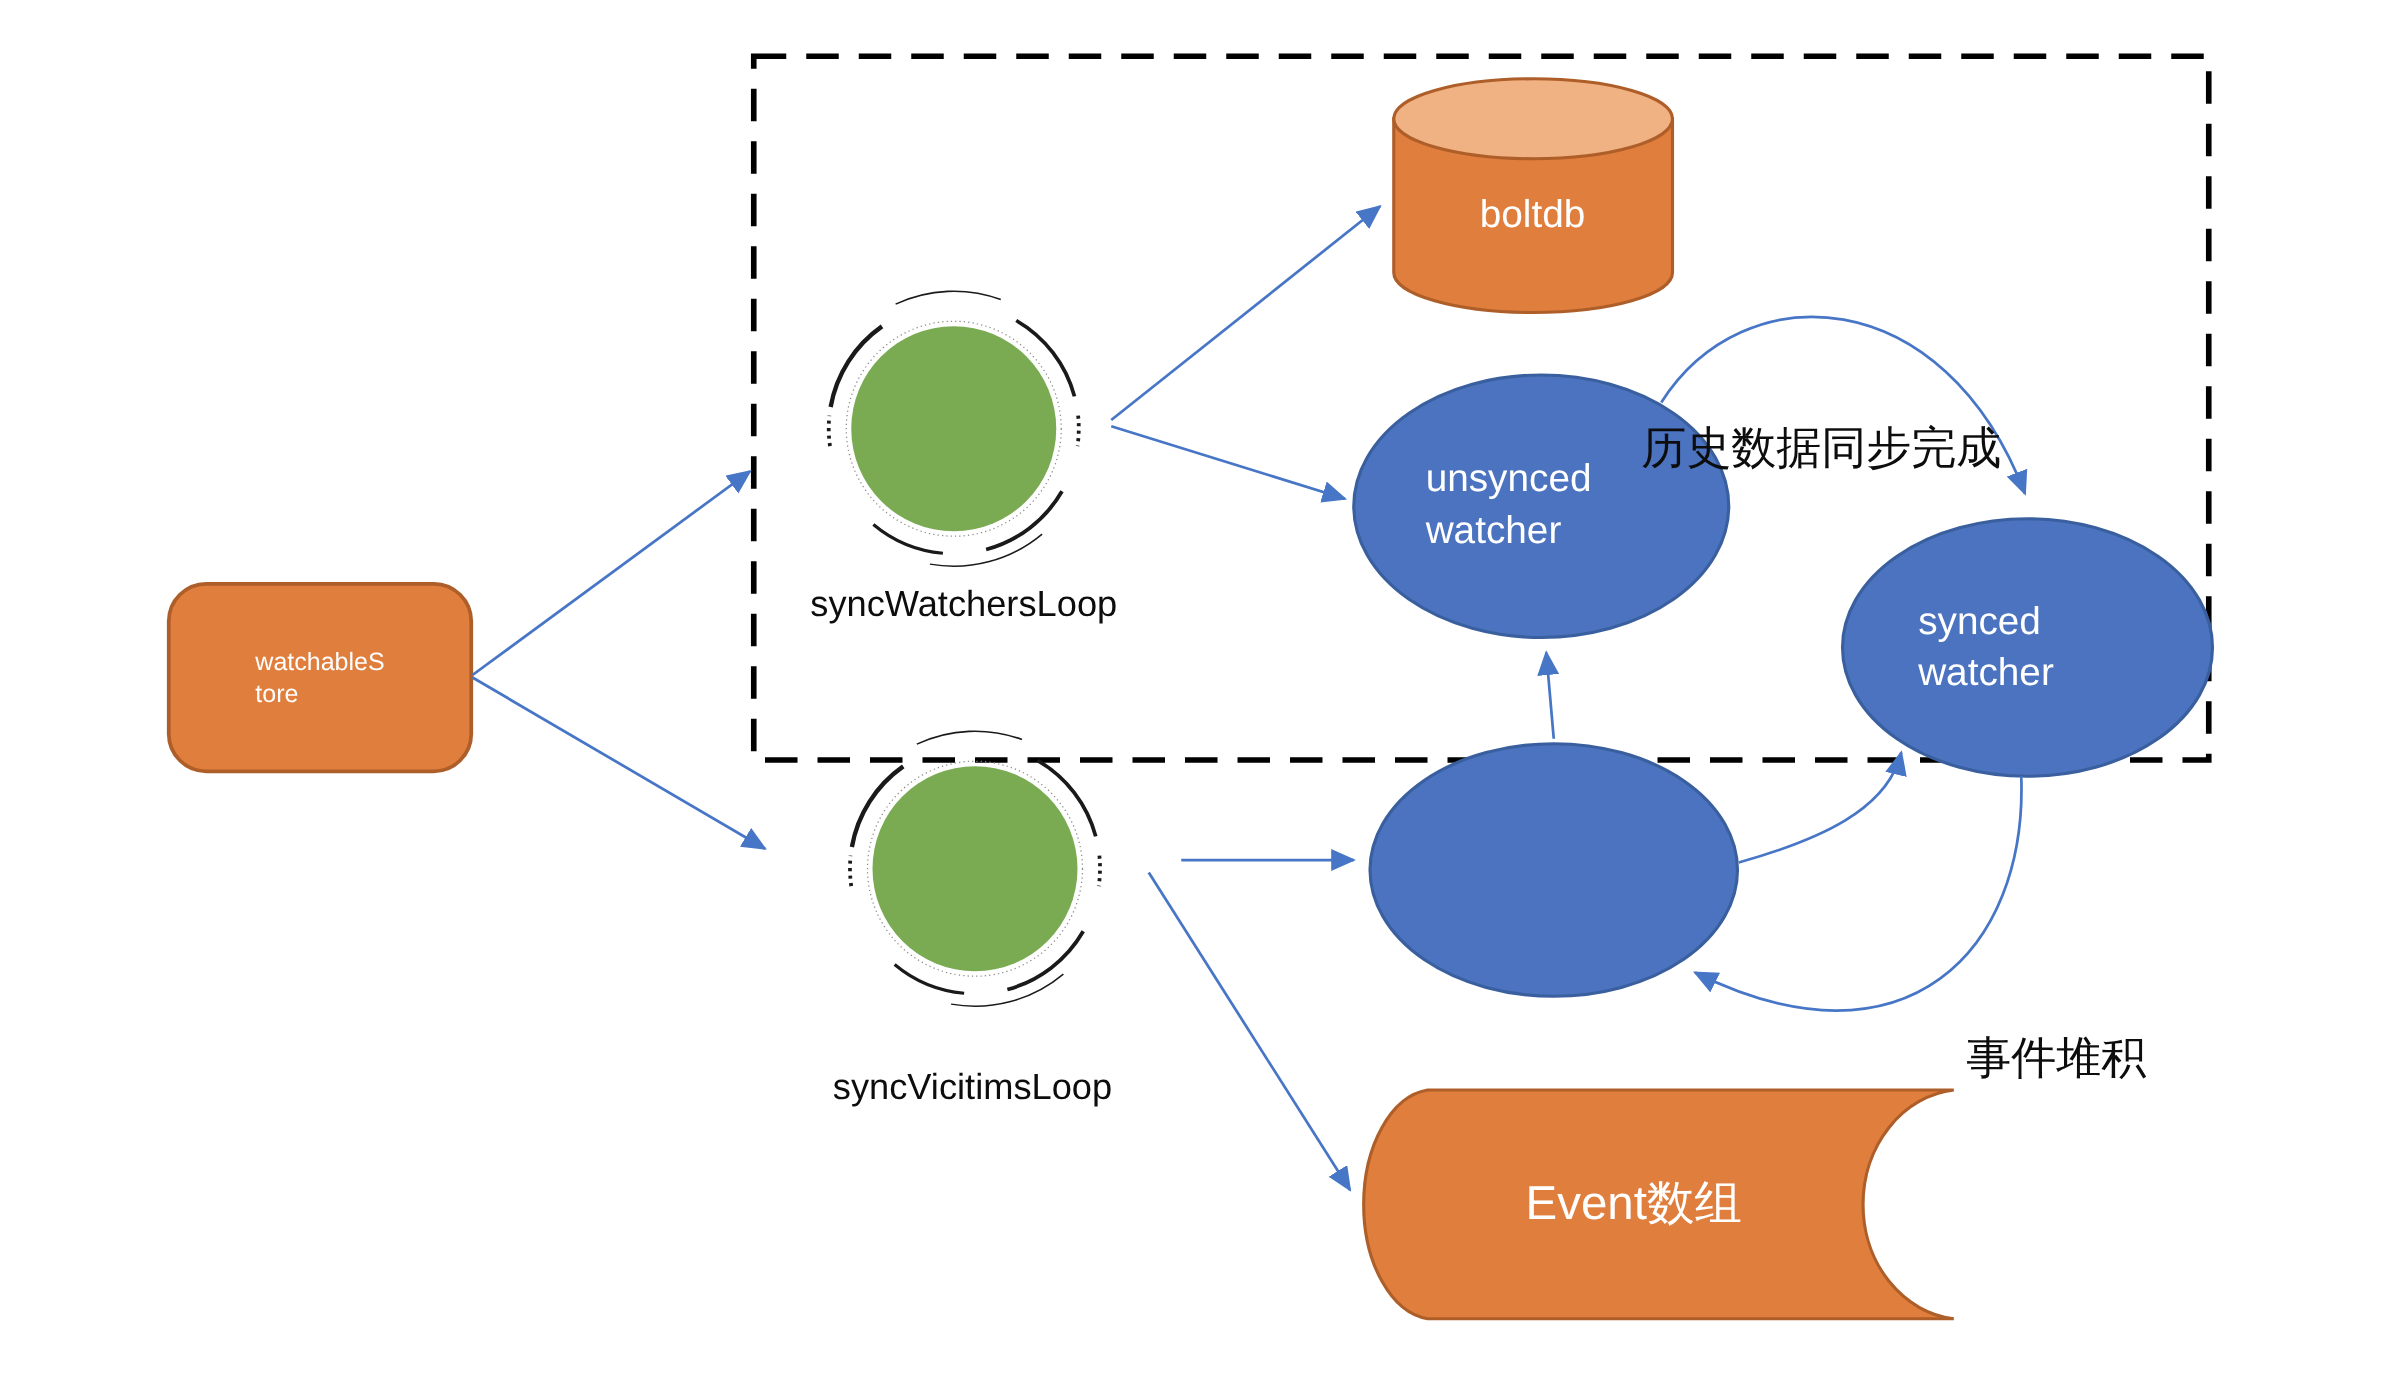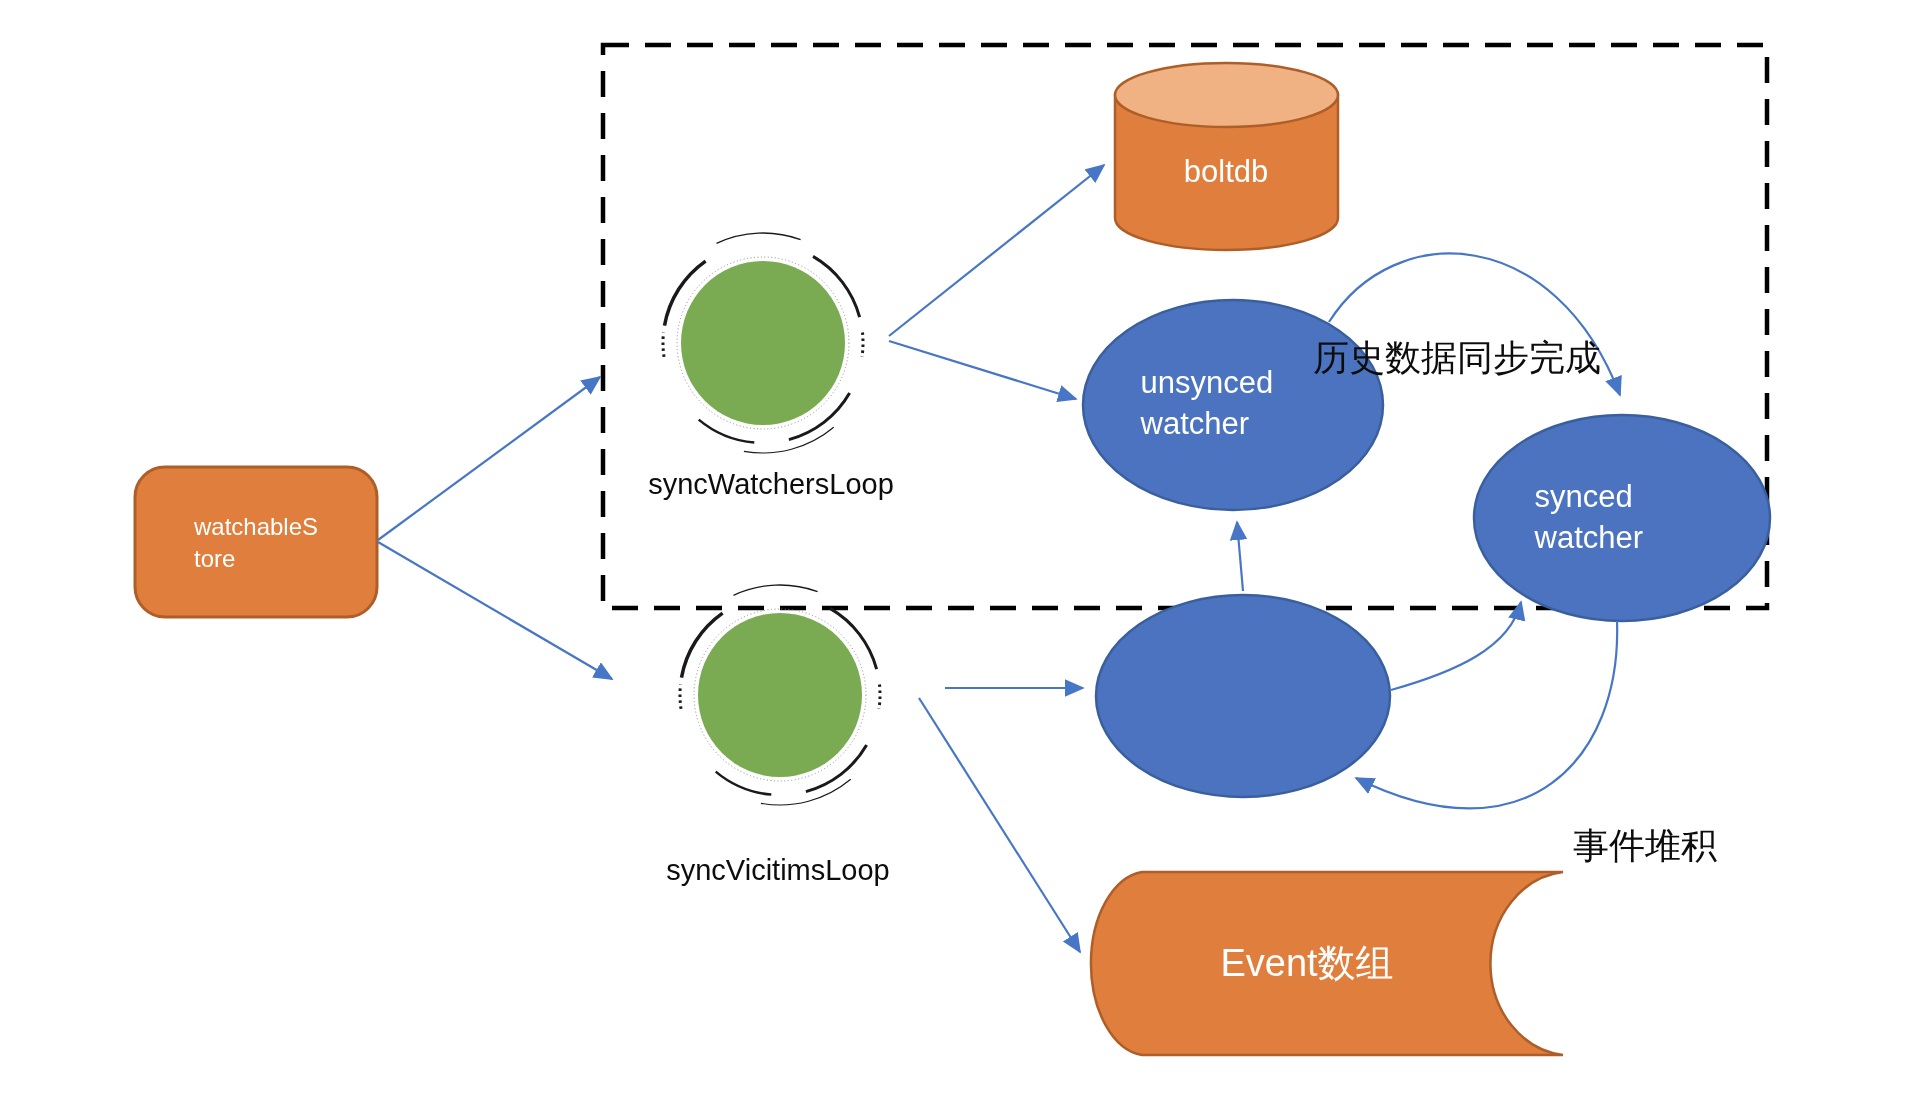--- a/index.html
+++ b/index.html
@@ -17,21 +17,21 @@
     transform: translate(-50%, -50%);
     text-align: left;
     white-space: normal;
     line-height: 1.32;
     color: #111111;
   }
   .lbl-white { color: #ffffff; }
   .lbl-node { font-size: 31px; }
   .lbl-loop { font-size: 29px; color: #0d0d0d; }
   .lbl-cjk { font-size: 36px; color: #0d0d0d; white-space: nowrap; }
-  .lbl-store { font-size: 24px; }
+  .lbl-store { font-size: 20px; }
   .lbl-event { font-size: 38px; white-space: nowrap; }
   .w180 { width: 185px; }
   .w170 { width: 175px; }
 </style>
 </head>
 <body>
 
 <div class="canvas">
 
   <svg class="layer" width="1920" height="1098" viewBox="0 0 1920 1098">

